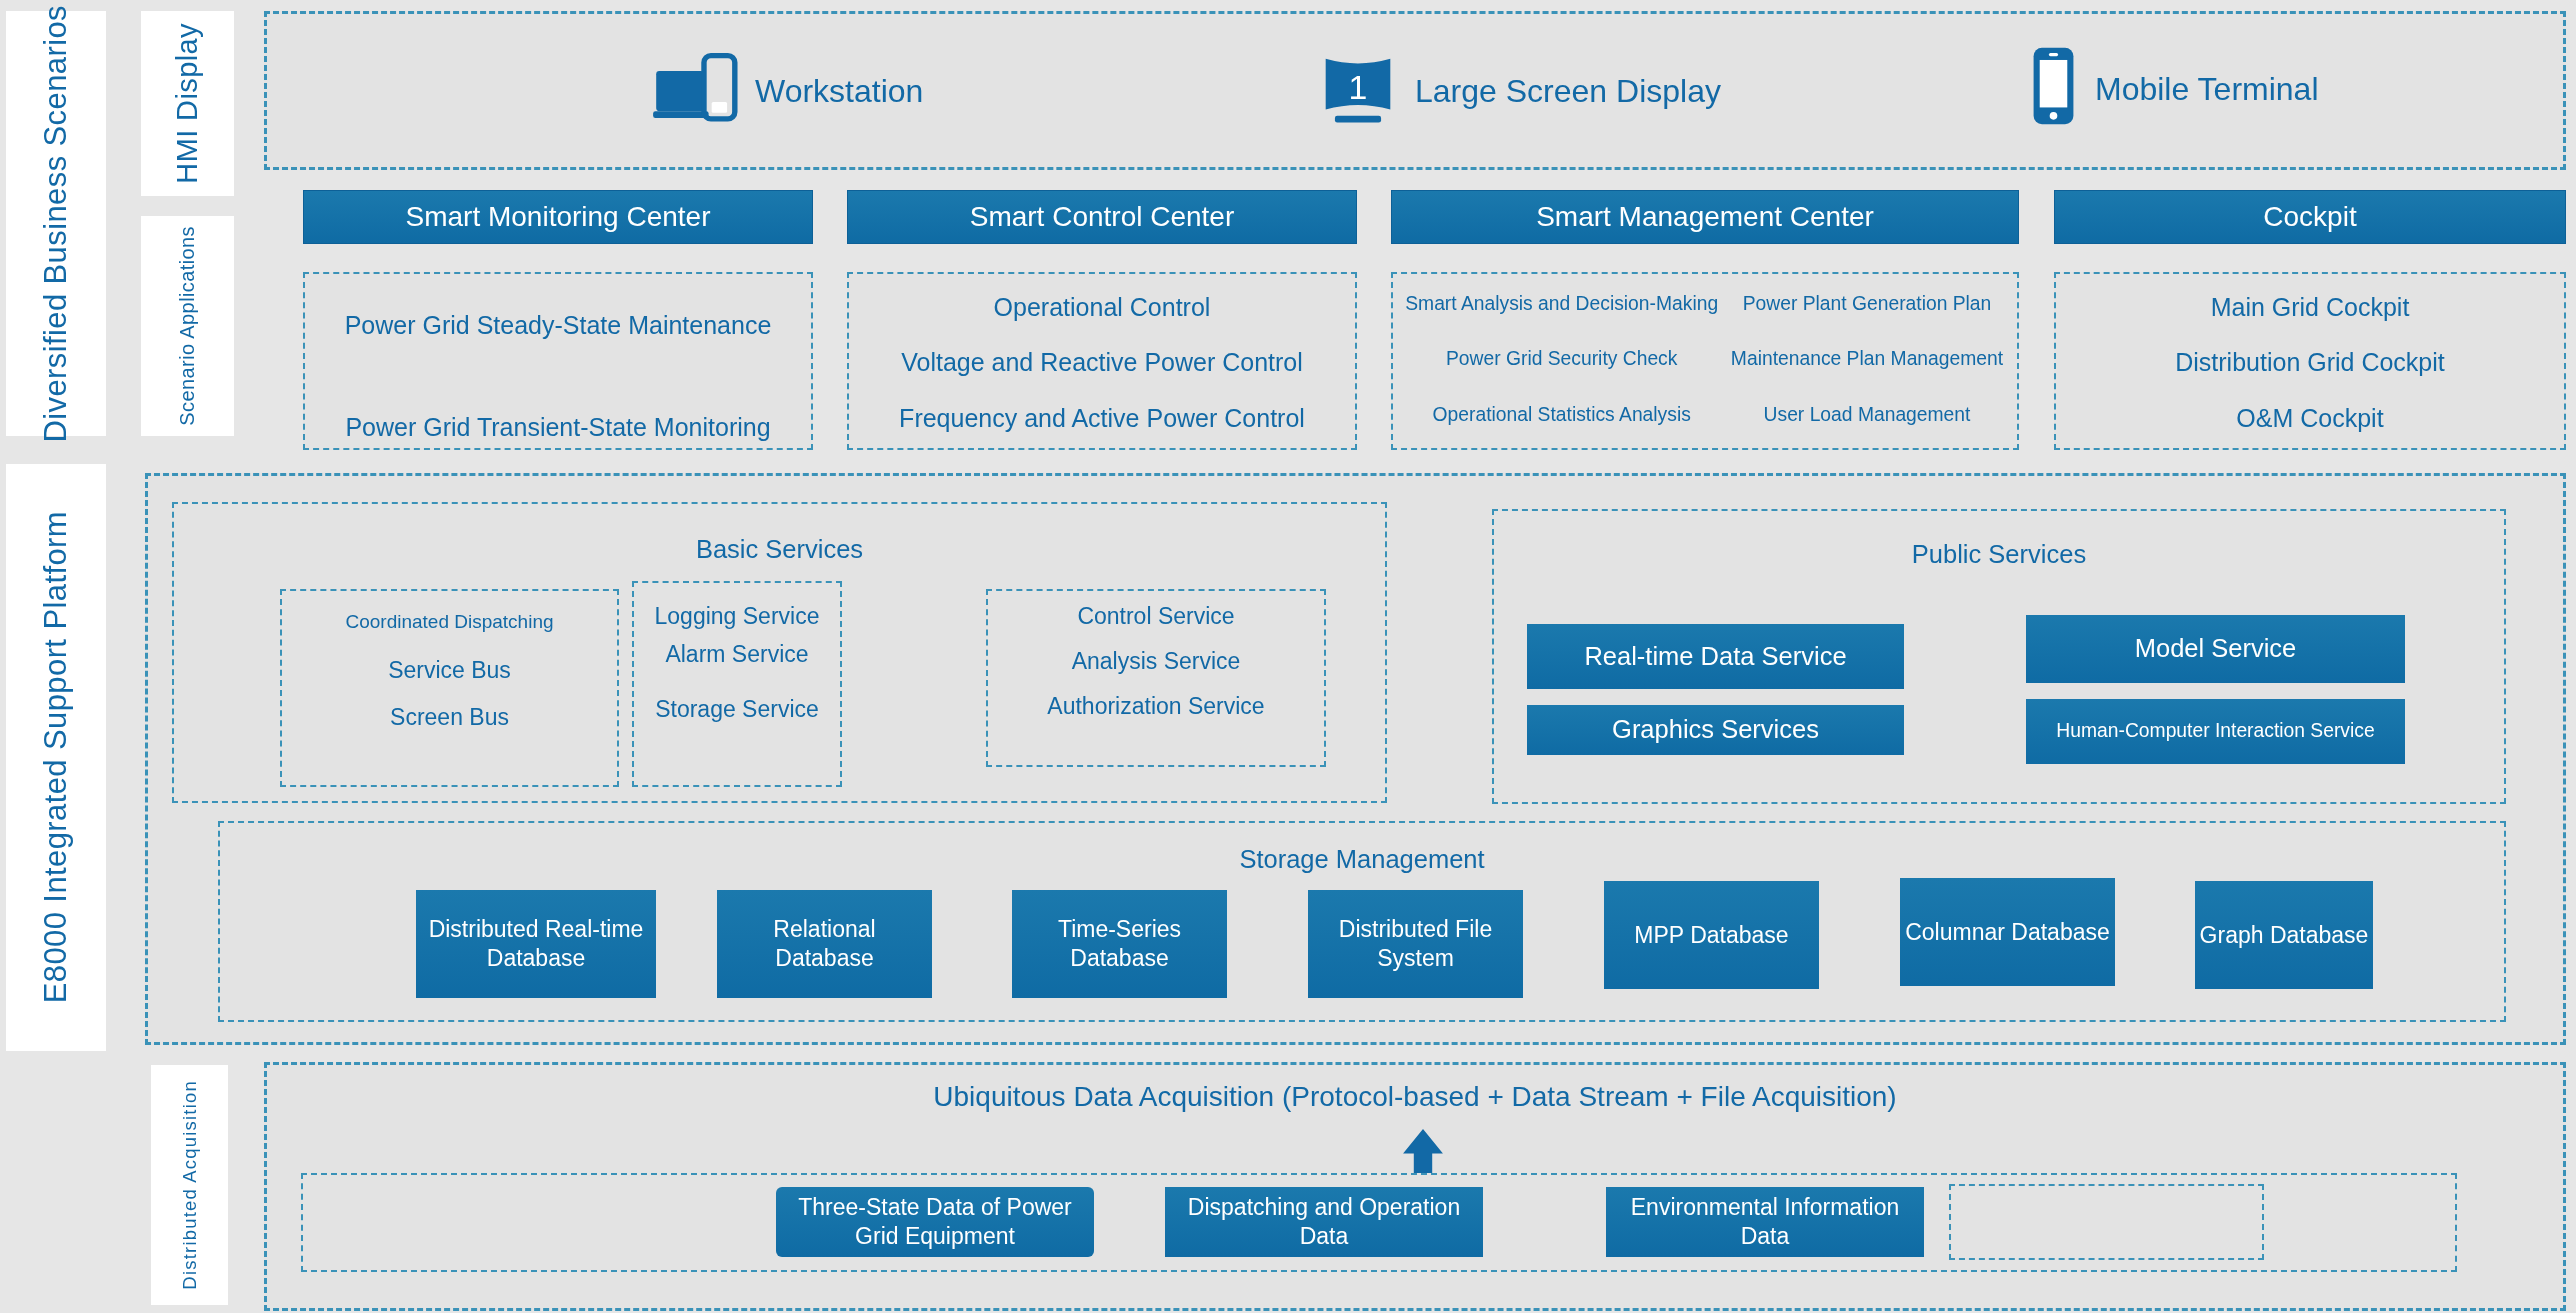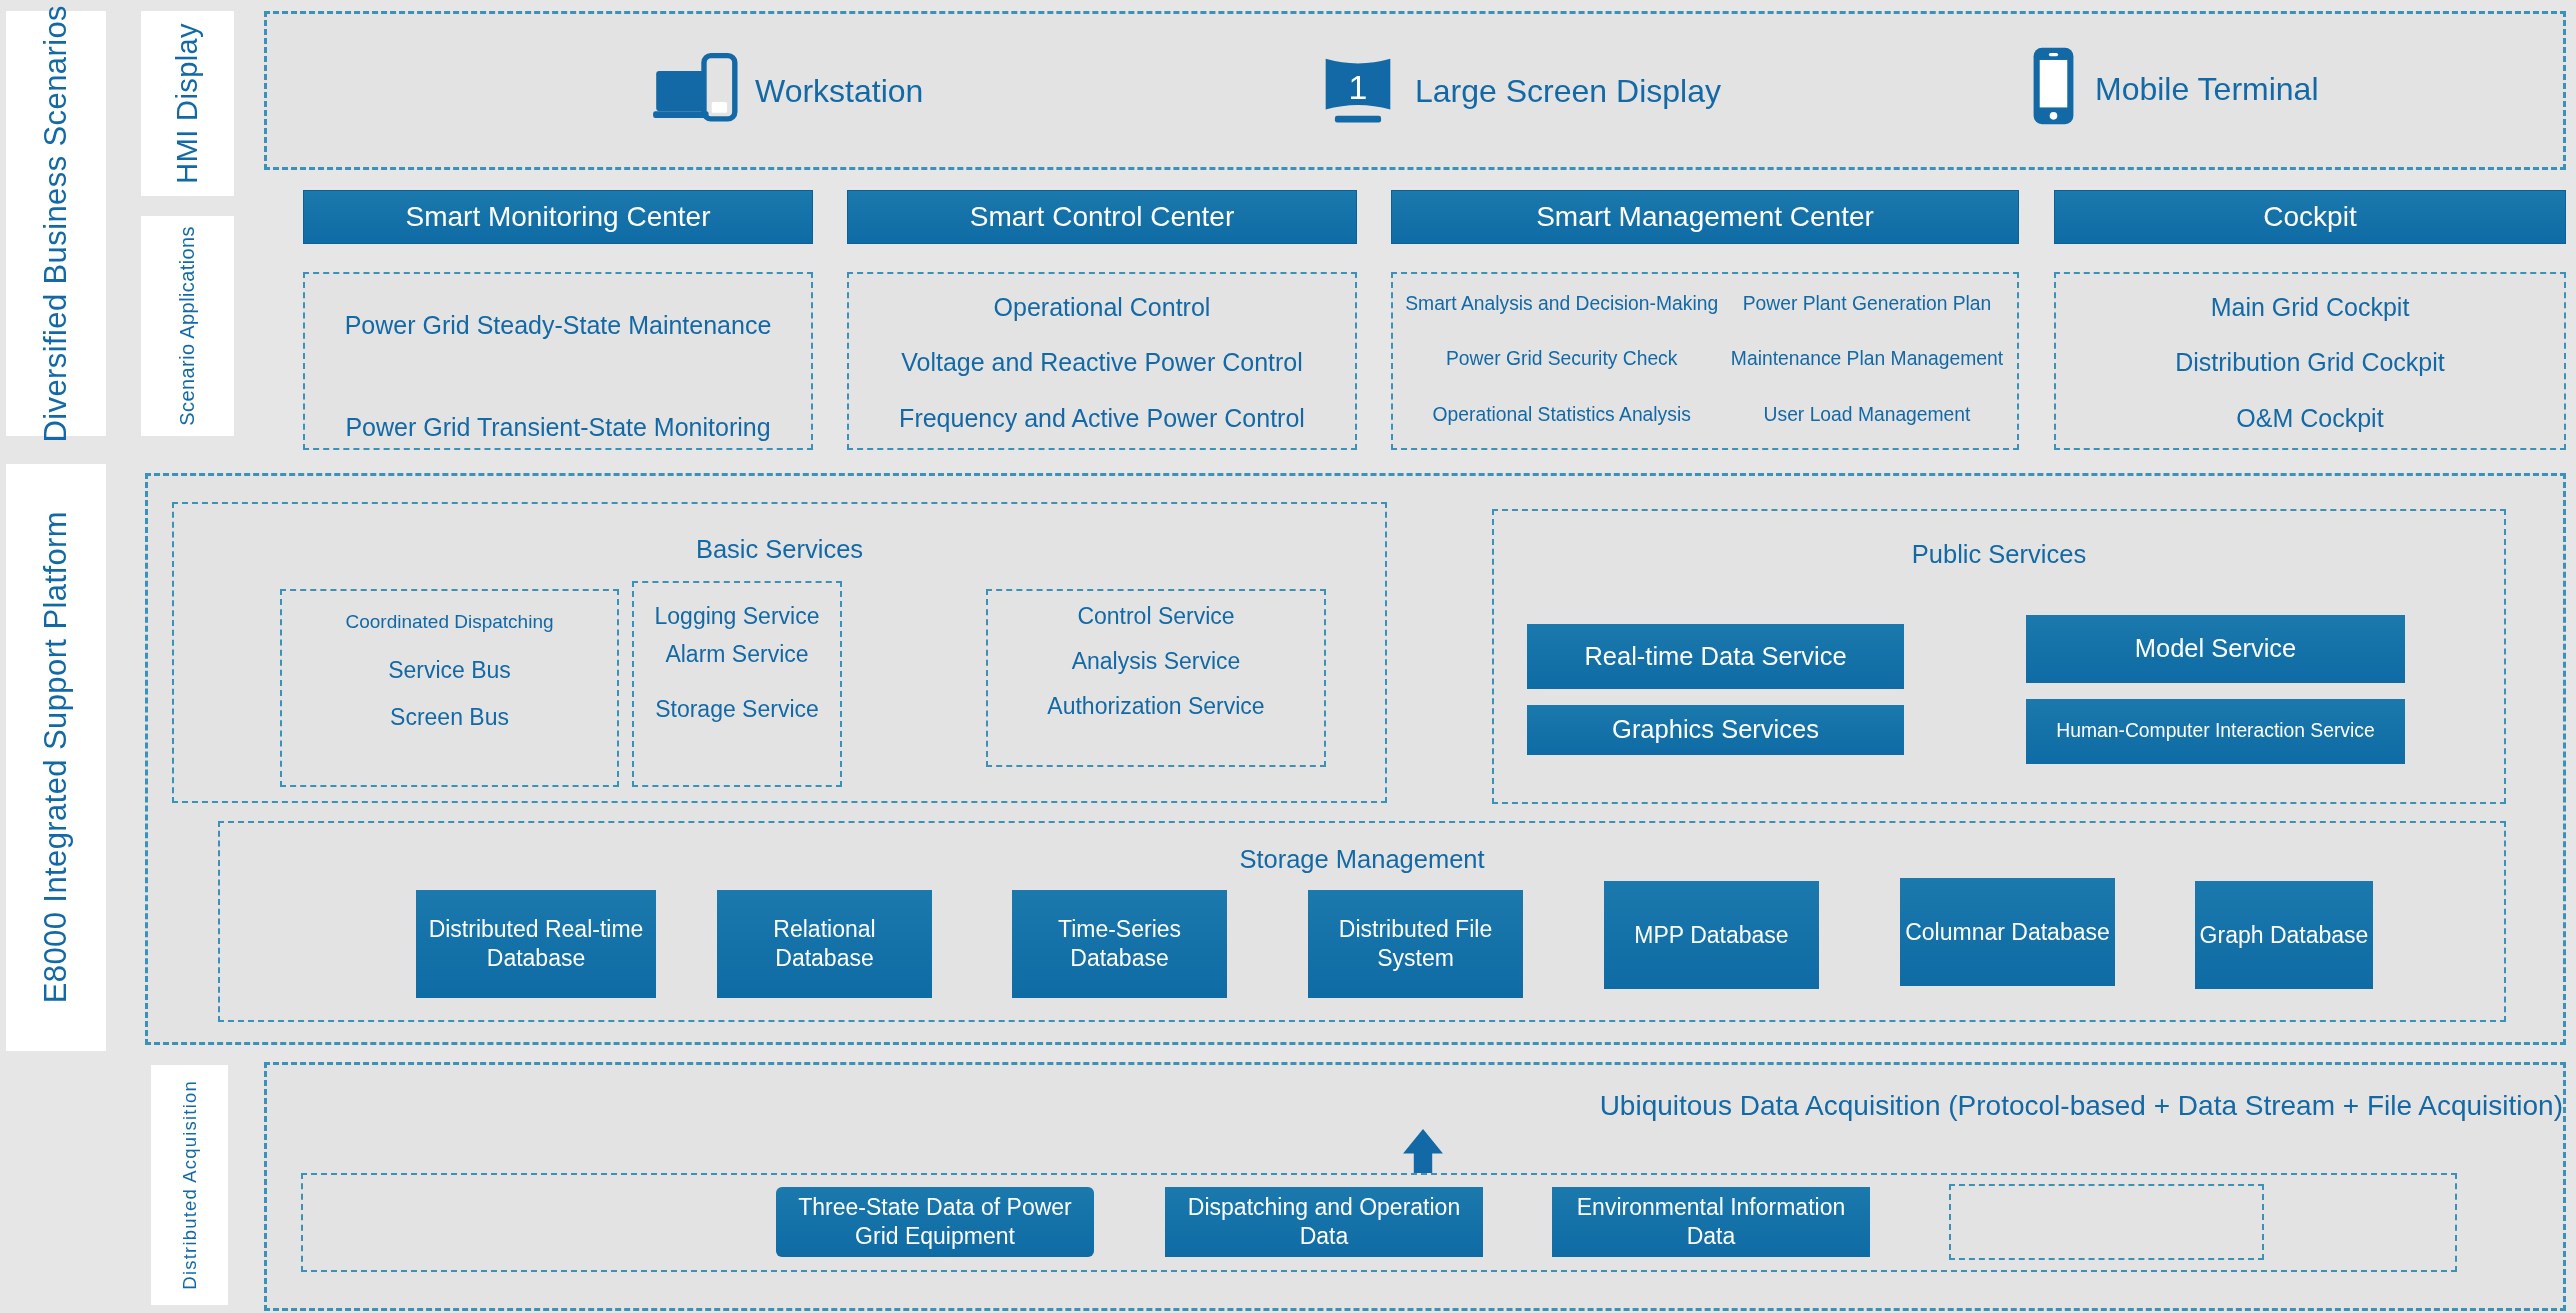--- a/index.html
+++ b/index.html
@@ -249,38 +249,38 @@
     <span>MPP Database</span>
   </div>
   <div class="bluebox" style="left:1900px;top:878px;width:215px;height:108px;font-size:23px;">
     <span>Columnar Database</span>
   </div>
   <div class="bluebox" style="left:2195px;top:881px;width:178px;height:108px;font-size:23px;">
     <span>Graph Database</span>
   </div>
 
   <div class="dash" style="left:264px;top:1062px;width:2302px;height:249px;">
-    <div class="txt txtw" style="left:0;top:25px;width:100%;font-size:28px;text-align:right;">Ubiquitous Data Acquisition (Protocol-based + Data Stream + File Acquisition)</div>
+    <div class="txt txtw" style="left:0;top:16px;width:100%;font-size:28px;">Ubiquitous Data Acquisition (Protocol-based + Data Stream + File Acquisition)</div>
   </div>
 
   <span style="position:absolute;left:1400px;top:1127px;">
     <svg width="46" height="56" viewBox="0 0 60 72">
       <path d="M30 2 L56 34 L42 34 L42 70 L18 70 L18 34 L4 34 Z" fill="#1269A6"></path>
     </svg>
   </span>
 
   <div class="dash dash-thin" style="left:301px;top:1173px;width:2156px;height:99px;"></div>
 
   <div class="bluebox" style="left:776px;top:1187px;width:318px;height:70px;font-size:23px;border-radius:6px;">
     <span>Three-State Data of Power Grid Equipment</span>
   </div>
   <div class="bluebox" style="left:1165px;top:1187px;width:318px;height:70px;font-size:23px;">
     <span>Dispatching and Operation Data</span>
   </div>
-  <div class="bluebox" style="left:1552px;top:1187px;width:318px;height:70px;font-size:23px;">
+  <div class="bluebox" style="left:1606px;top:1187px;width:318px;height:70px;font-size:23px;">
     <span>Environmental Information Data</span>
   </div>
 
   <div class="dash dash-thin" style="left:1949px;top:1184px;width:315px;height:76px;background:transparent;">
     <span class="txt" style="left:0;top:18.5px;width:100%;font-size:23px;"></span>
   </div>
 
 </div>
 
 

